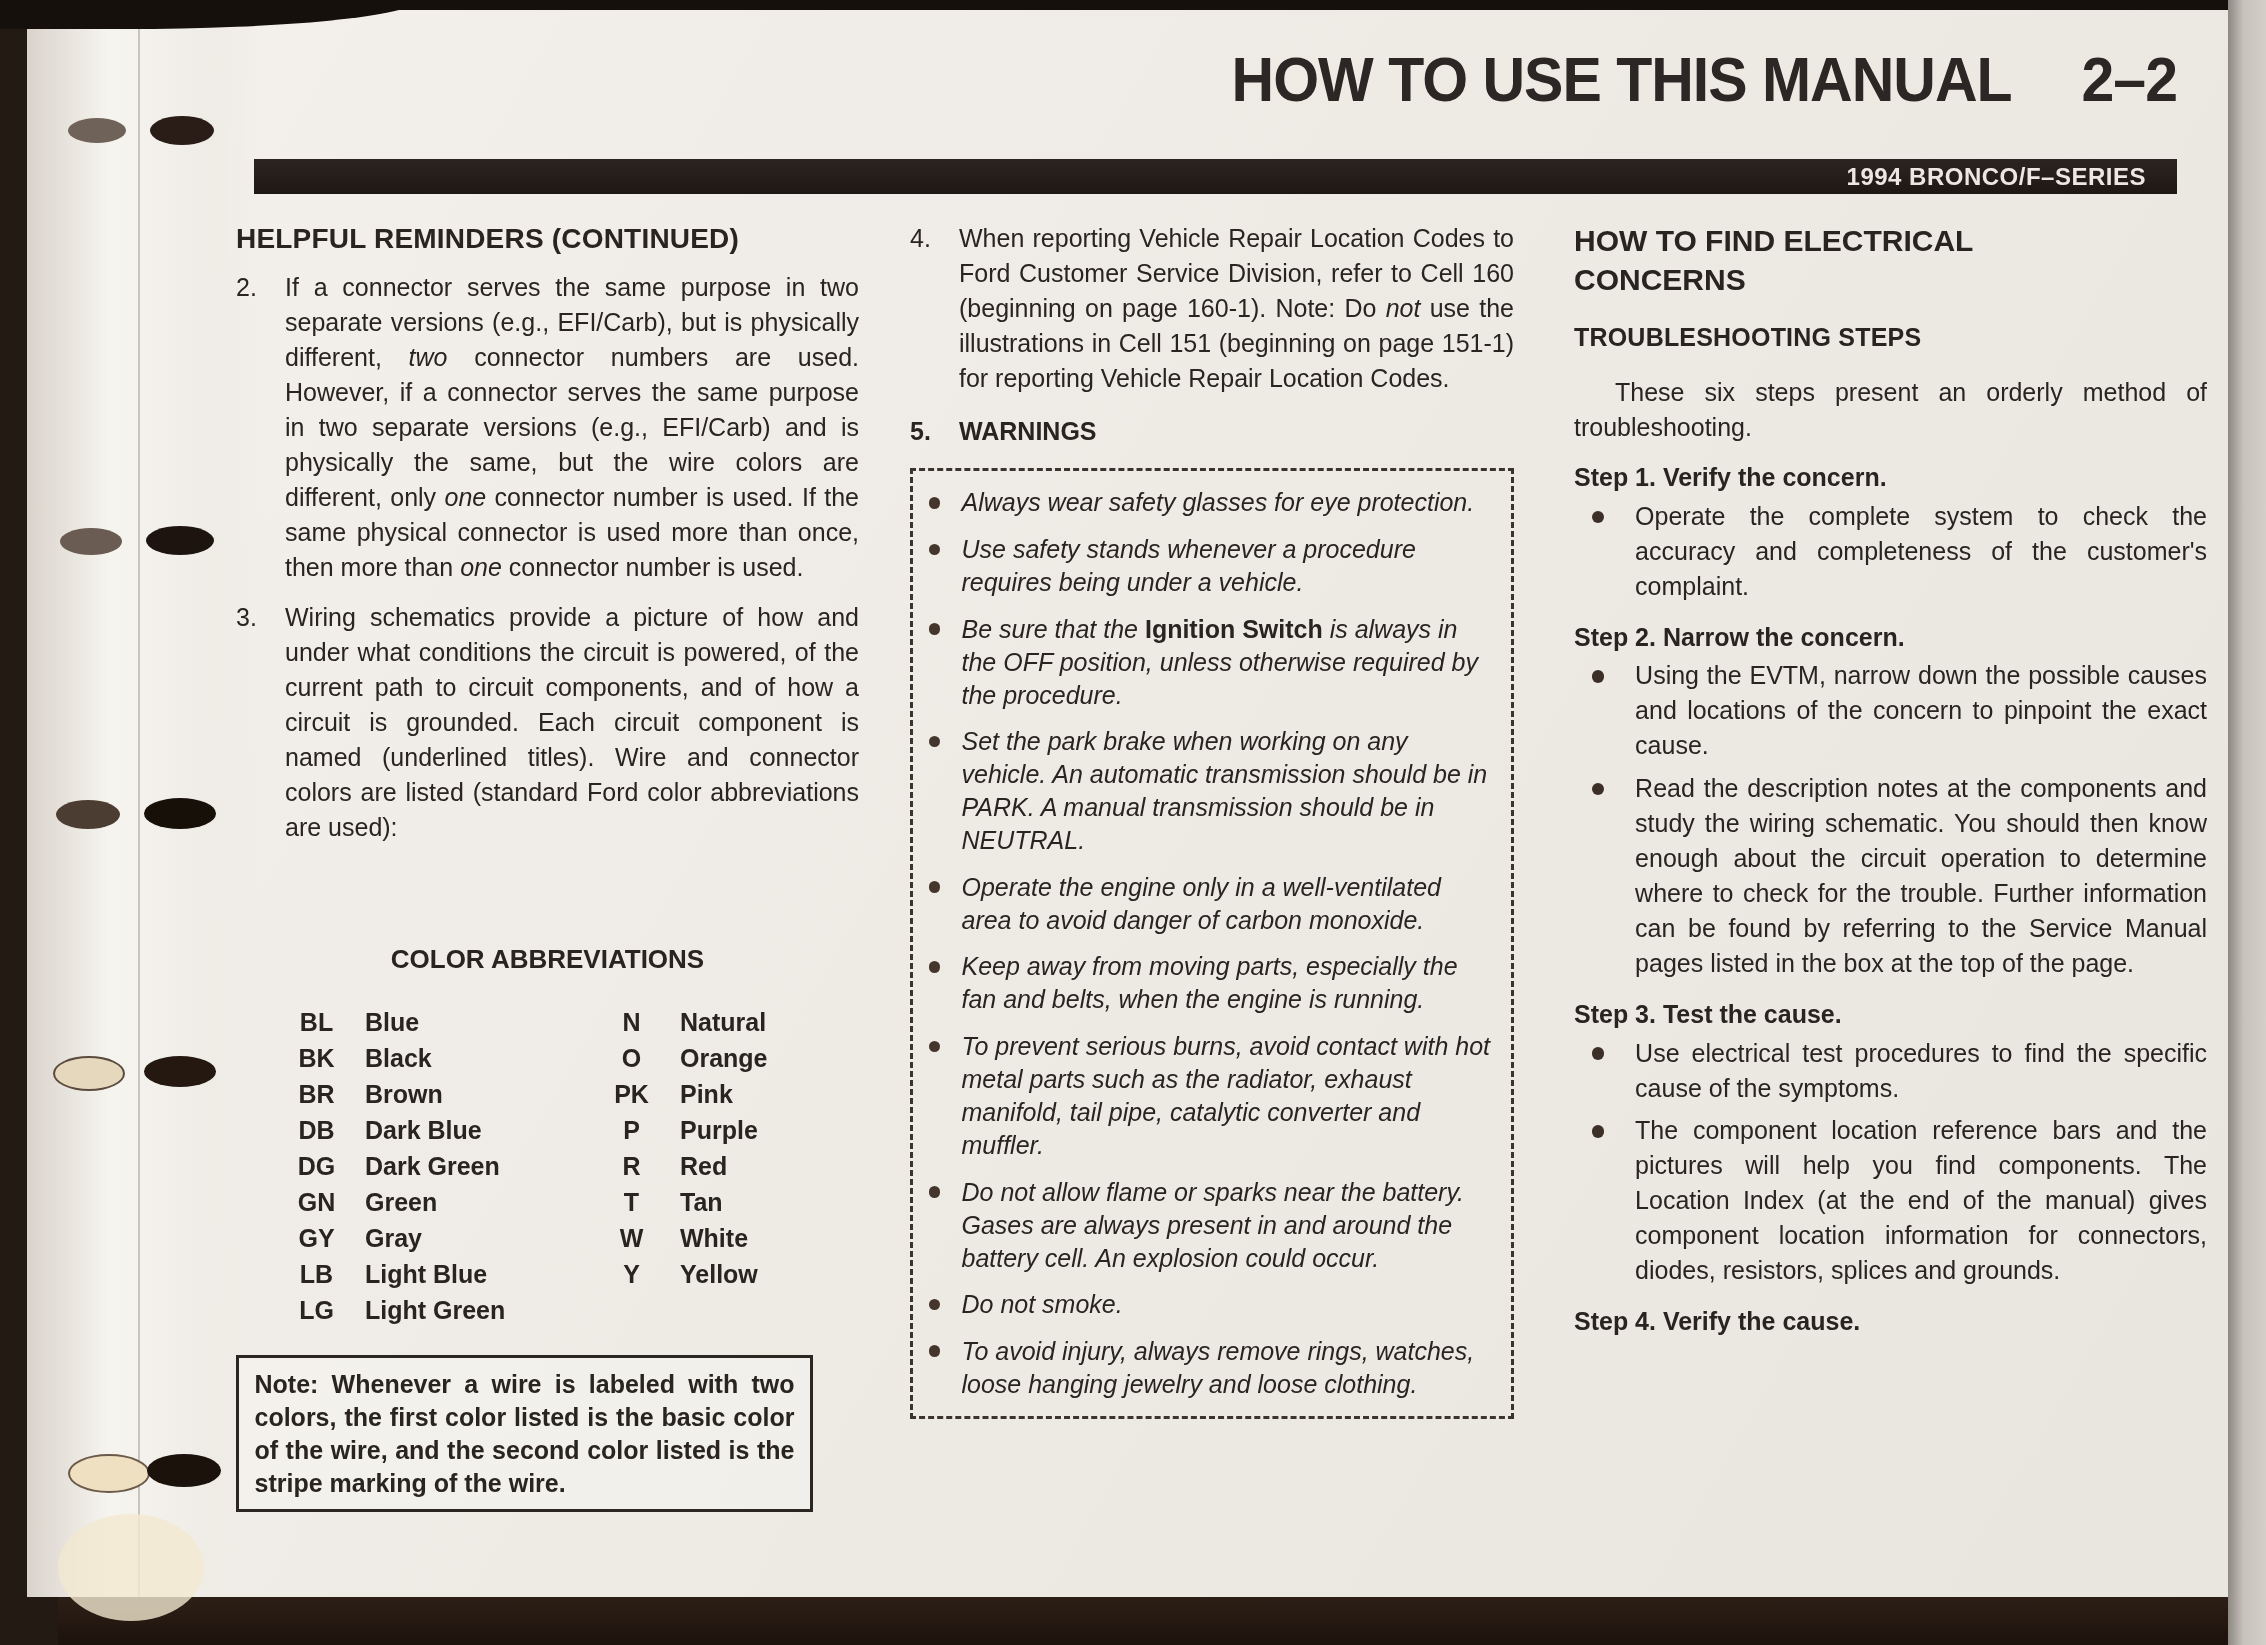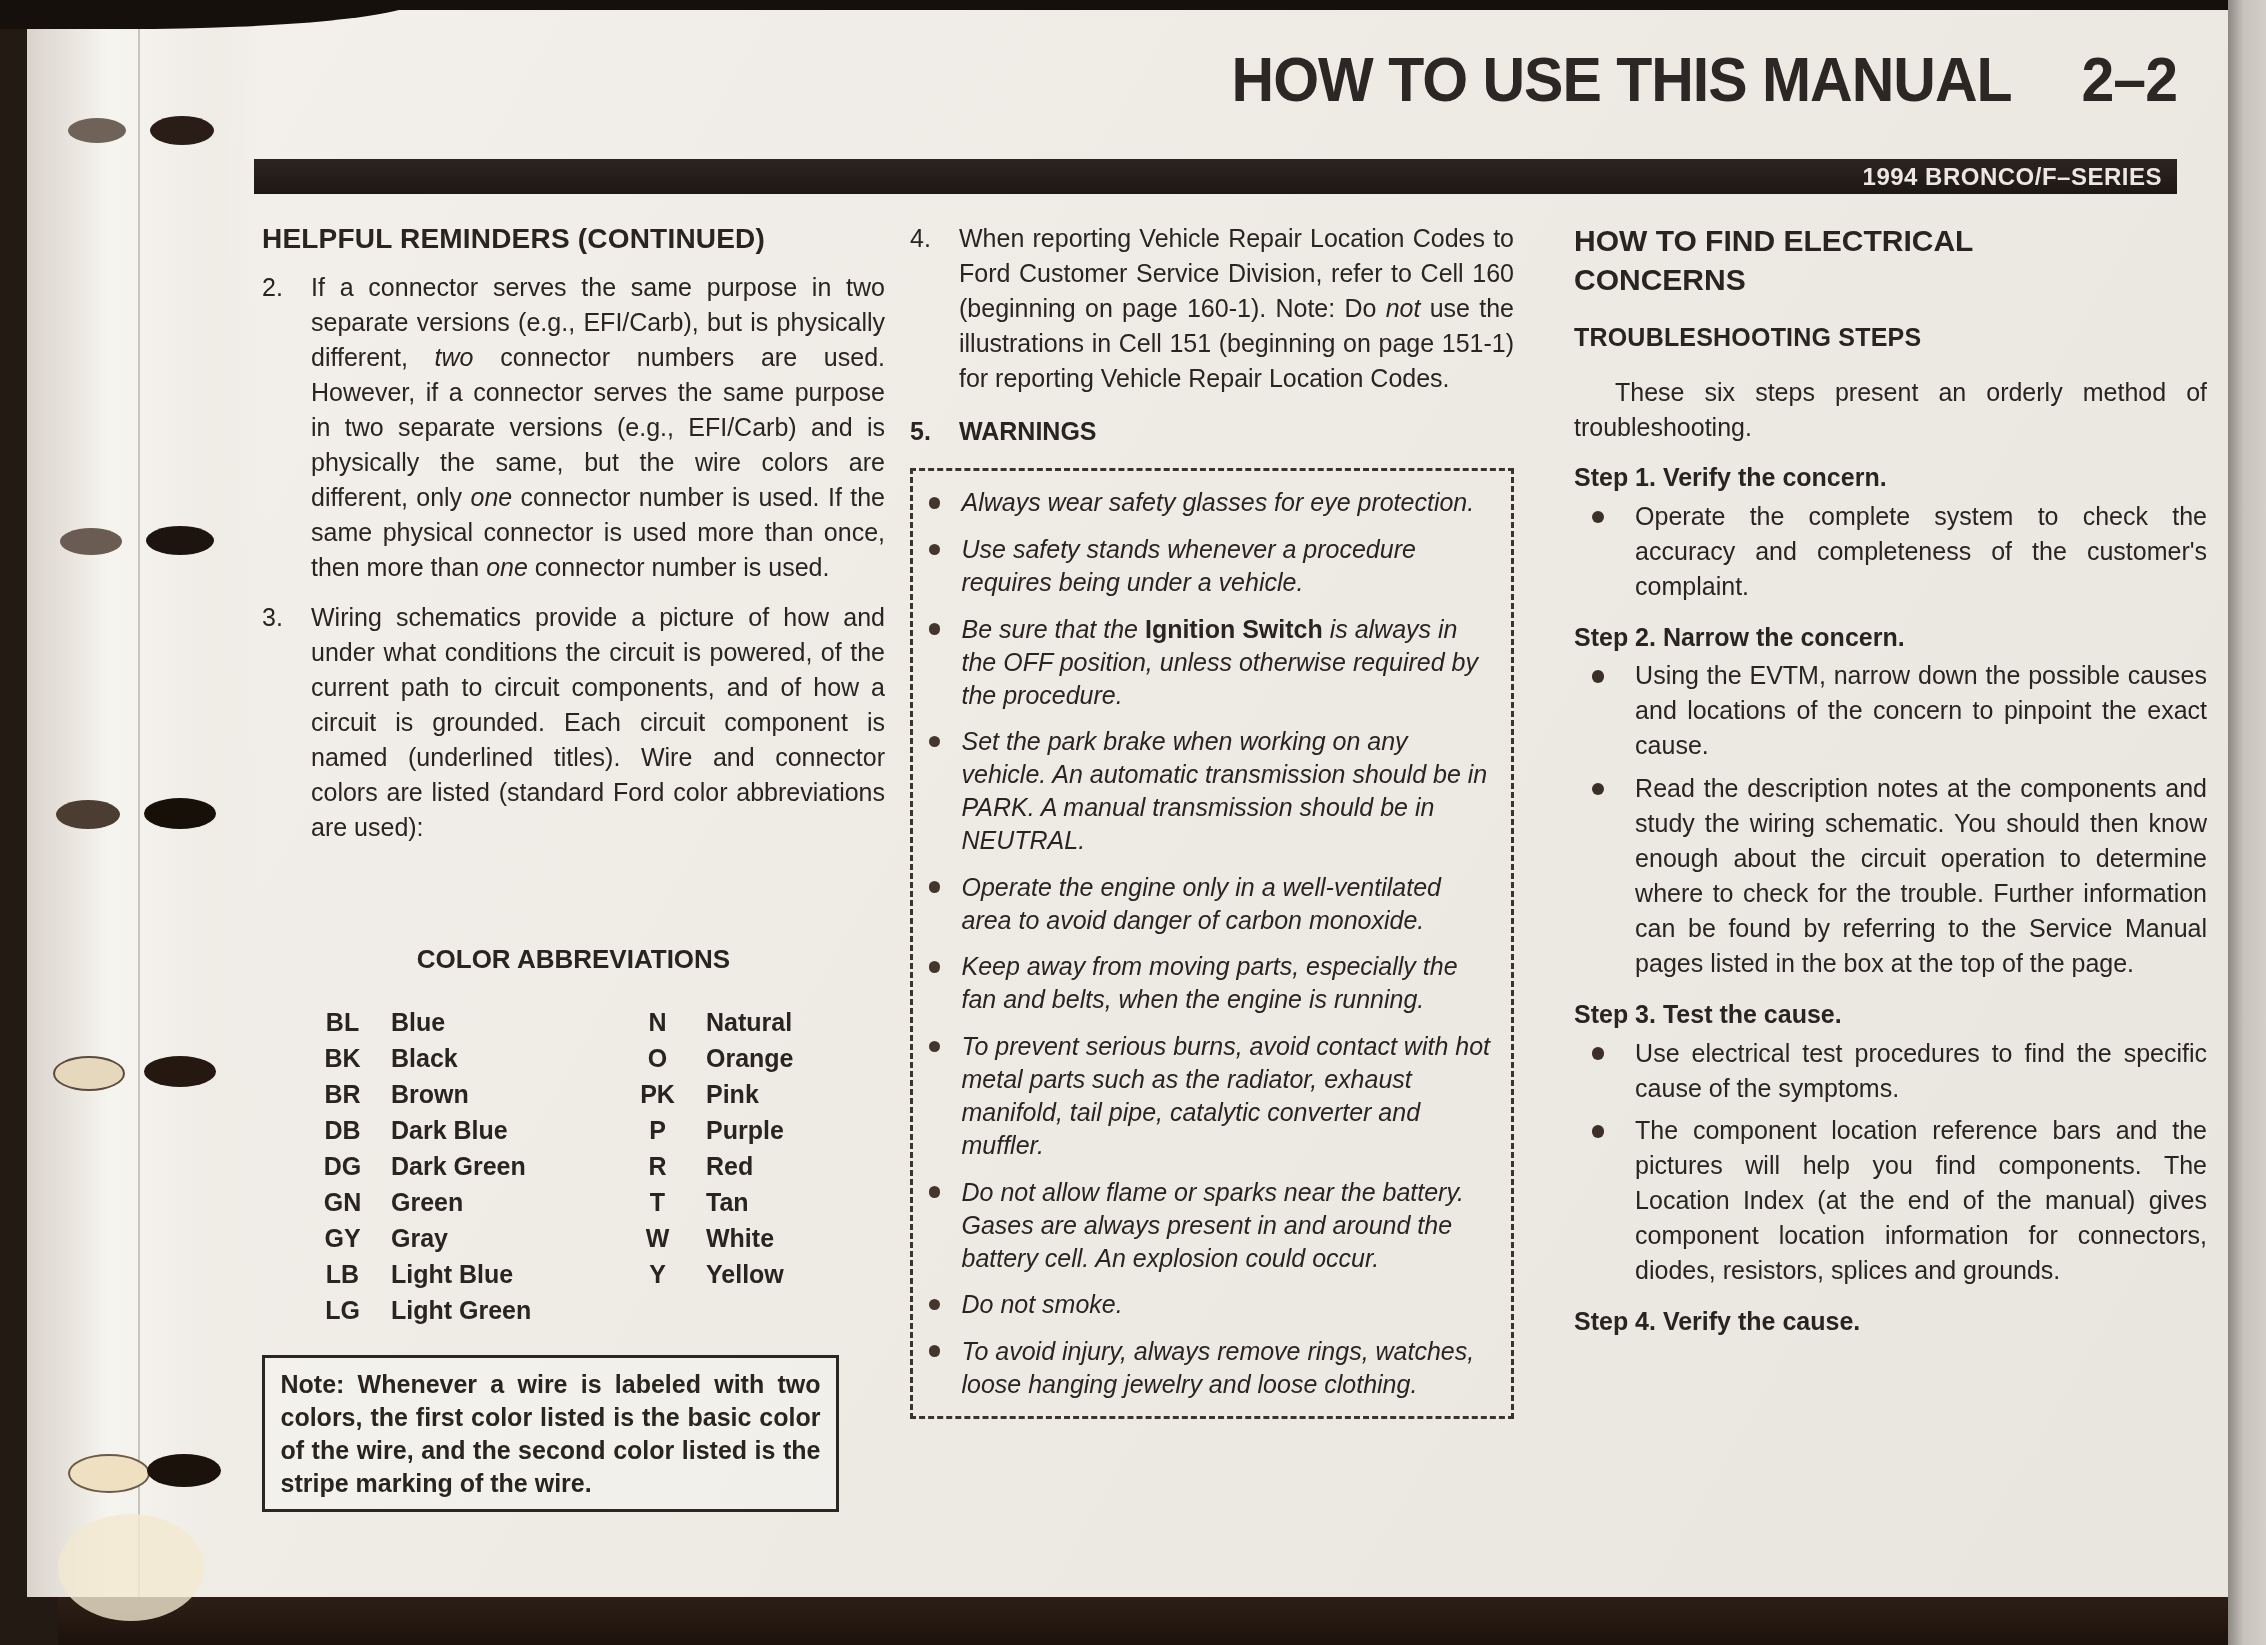--- a/index.html
+++ b/index.html
@@ -41,27 +41,27 @@
     position:absolute;top:45px;left:679px;width:1498px;
     display:flex;justify-content:flex-end;align-items:baseline;gap:70px;
     font-weight:bold;font-size:59px;color:#2c2624;letter-spacing:-1px;
     transform:scaleY(1.08);transform-origin:center;
     white-space:nowrap;
   }
   .series-bar{
     position:absolute;left:254px;top:159px;width:1923px;height:35px;
     background:linear-gradient(180deg,#2b2420 0%,#1e1815 100%);
     display:flex;align-items:center;justify-content:flex-end;
-    padding-right:15px;box-sizing:border-box;
+    padding-right:31px;box-sizing:border-box;
     color:#ece8e1;font-size:24px;font-weight:bold;letter-spacing:0.5px;
   }
 
   
   .col{position:absolute;top:221px;font-size:25px;line-height:35px;}
-  #col1{left:262px;width:623px;}
+  #col1{left:236px;width:623px;}
   #col2{left:910px;width:604px;}
   #col3{left:1574px;width:633px;}
 
   .col1-heading{font-size:28px;font-weight:bold;margin-bottom:13.6px;letter-spacing:0.2px;}
 
   .num-item{display:flex;margin-bottom:15.5px;}
   .num{width:49px;flex:none;}
   .itext{flex:1;text-align:justify;}
   em.softit{font-style:italic;}
 

